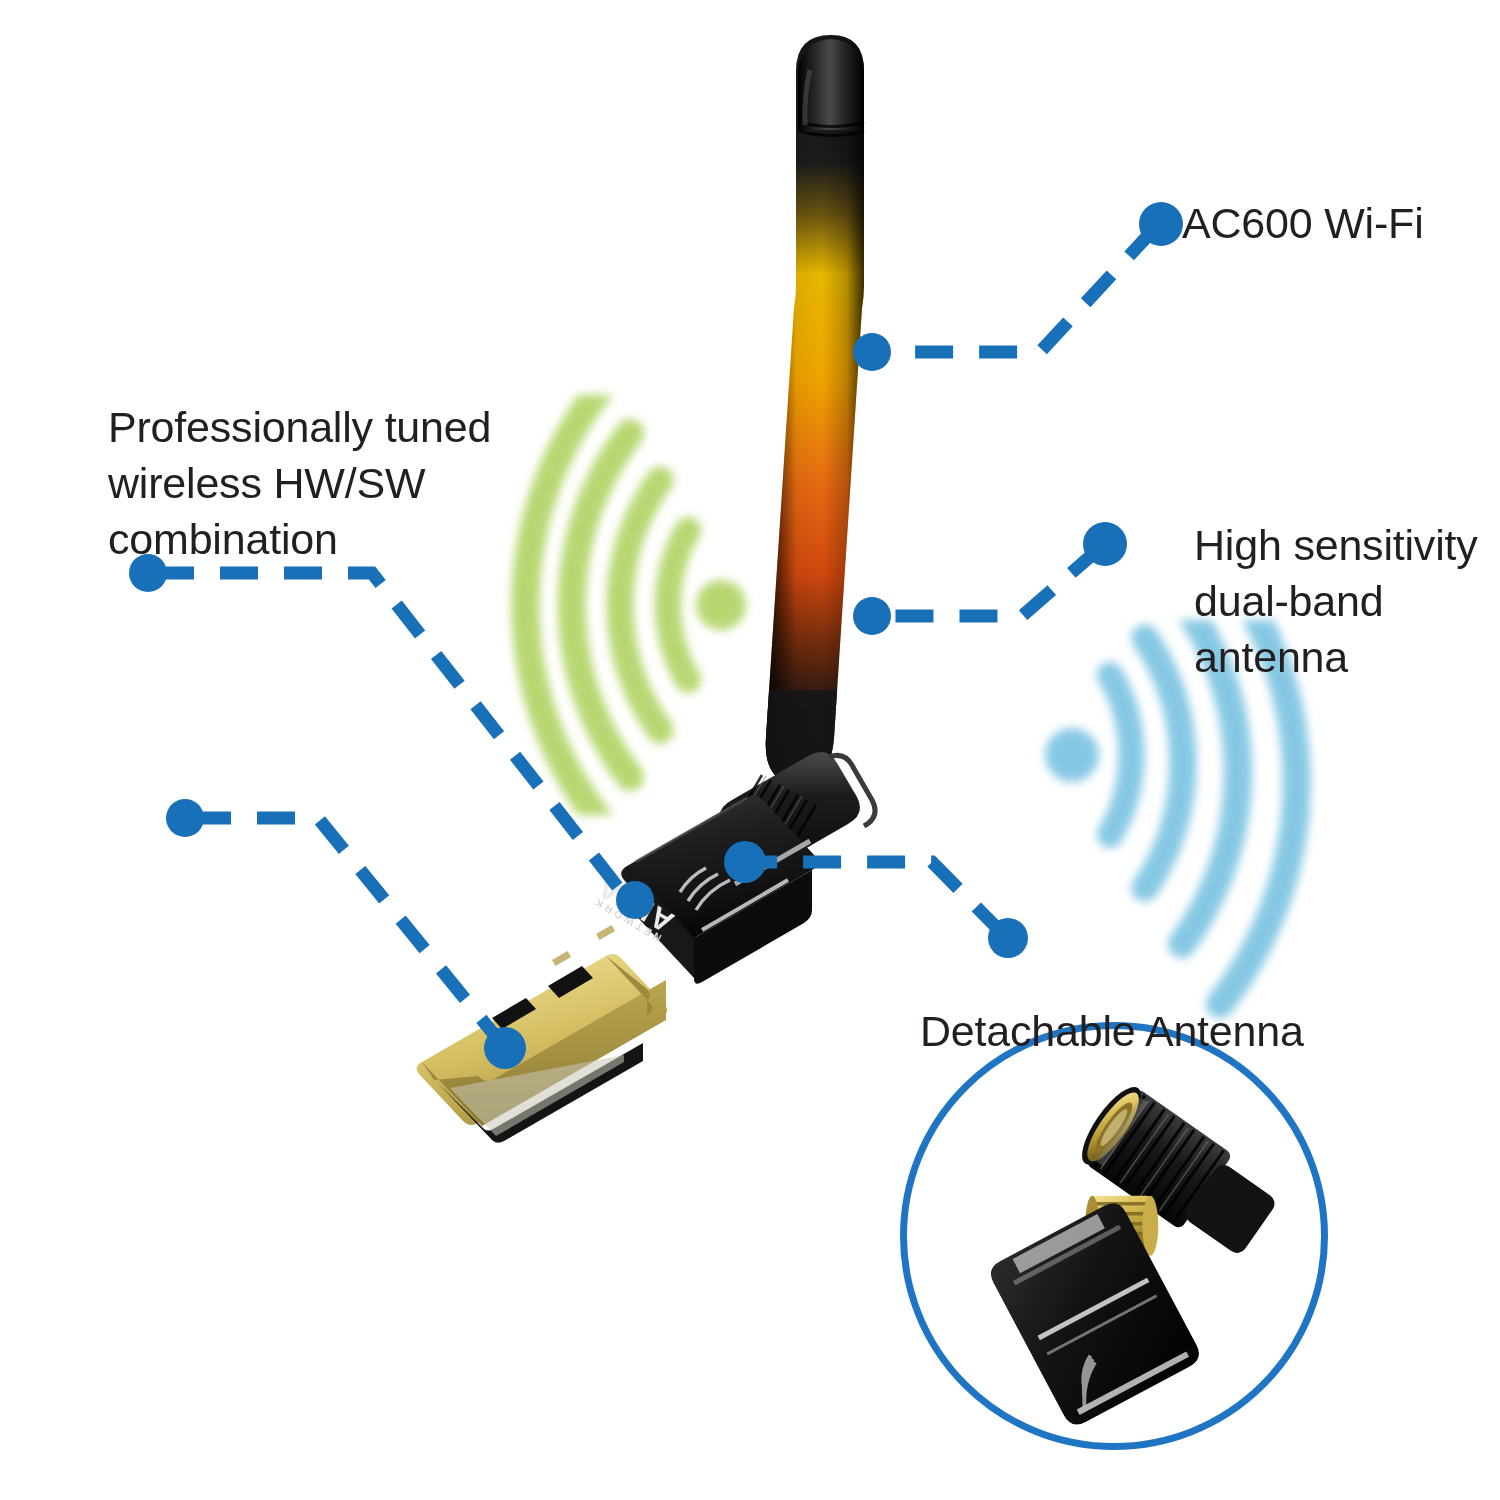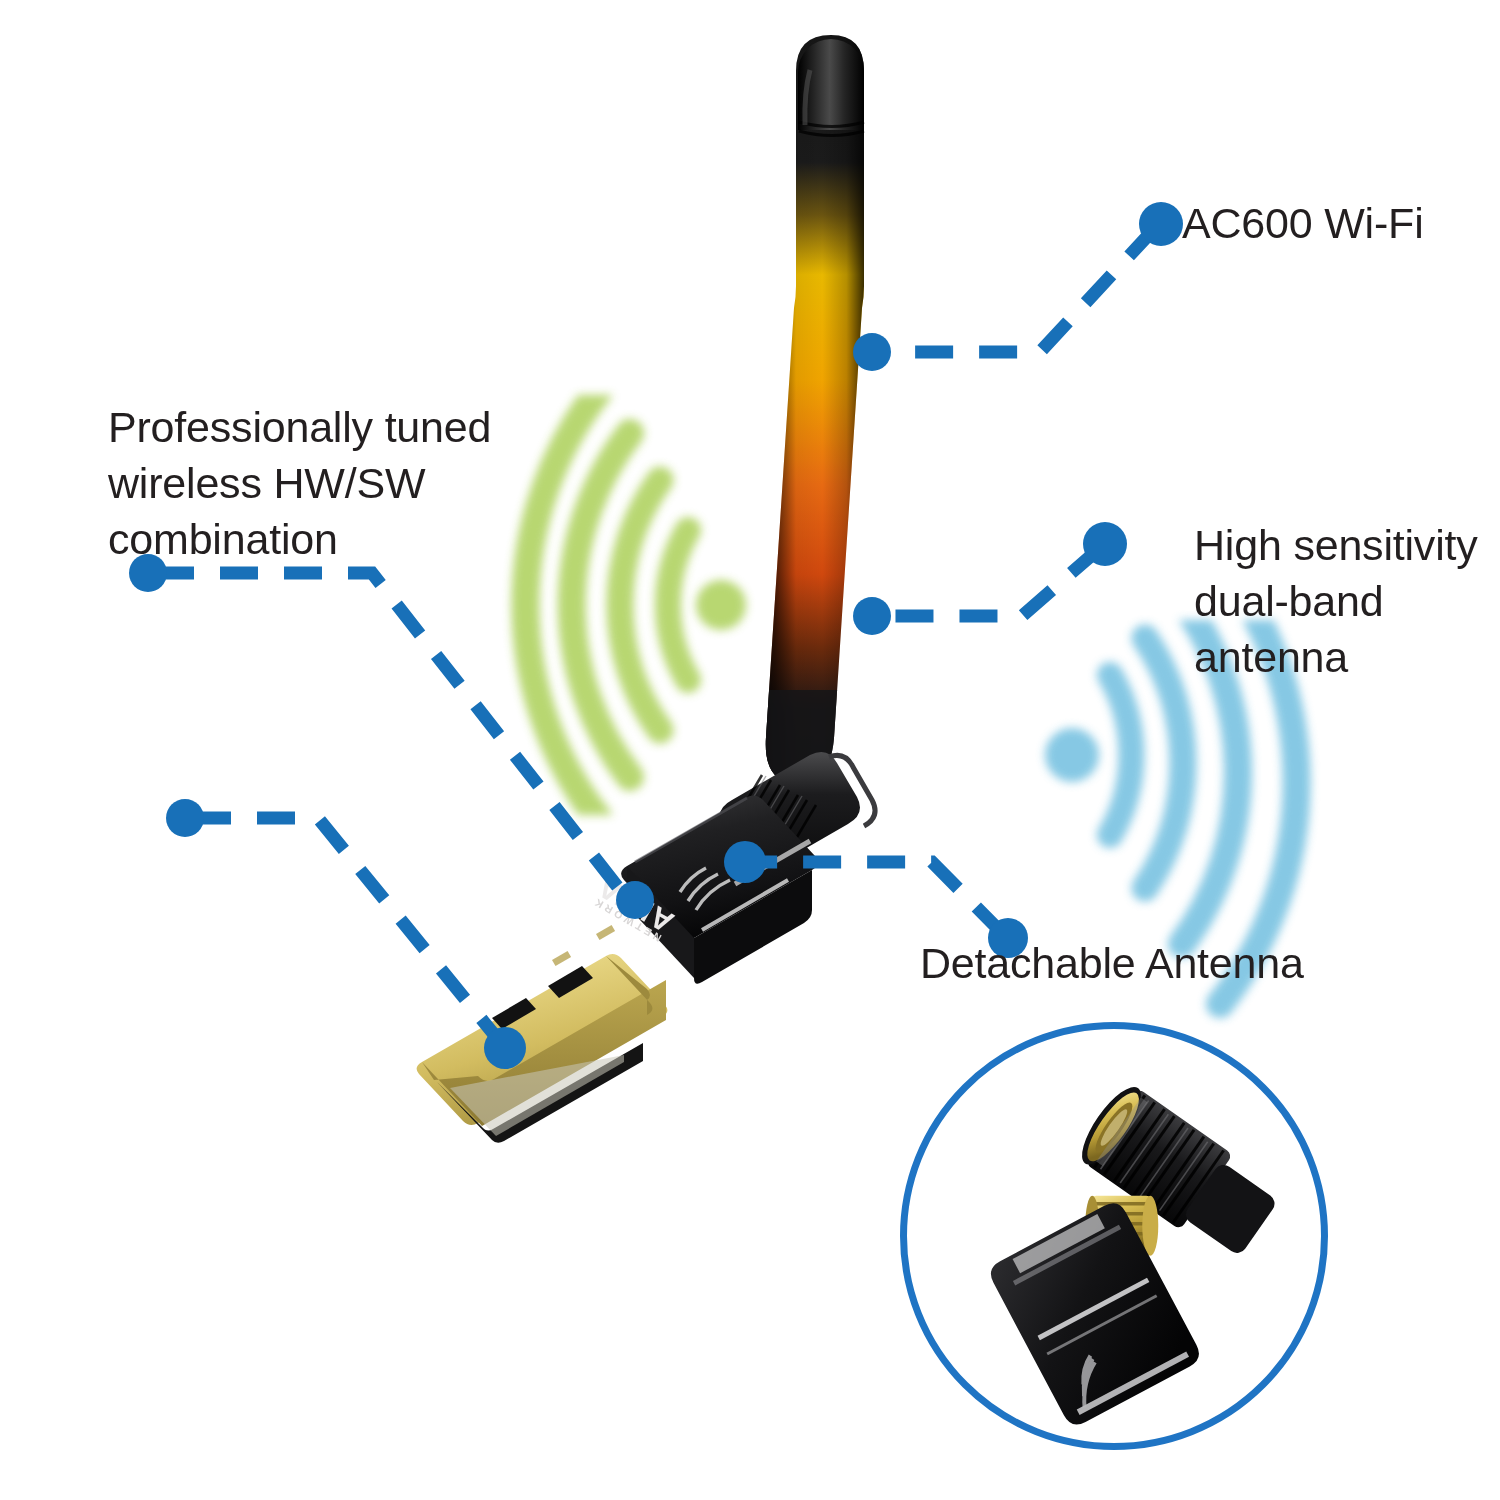--- a/index.html
+++ b/index.html
@@ -7,21 +7,21 @@
        font-family:"Liberation Sans","DejaVu Sans",sans-serif;}
   #stage{position:relative;width:1500px;height:1500px;background:#ffffff;}
 
   
   .callout{position:absolute;color:#231f20;font-size:43px;line-height:1.30;
            letter-spacing:-0.2px;font-weight:400;white-space:pre-line;}
   #lbl-prof{left:84px; top:400px; width:460px;margin-left:24px;}
   #lbl-usb { left:117px;top:700px; width:340px;}
   #lbl-ac  { left:1182px;top:196px;width:330px;}
   #lbl-high{left:1194px;top:518px;width:340px;}
-  #lbl-det {left:920px; top:936px; width:460px;}
+  #lbl-det {left:920px; top:1004px; width:460px;}
 
   
   #leaders{position:absolute;left:0;top:0;width:1500px;height:1500px;}
 
   
   .art{position:absolute;}
 
   
   #waves-green,#waves-blue{position:absolute;}
   #waves-green{left:330px;top:395px;width:430px;height:420px;

